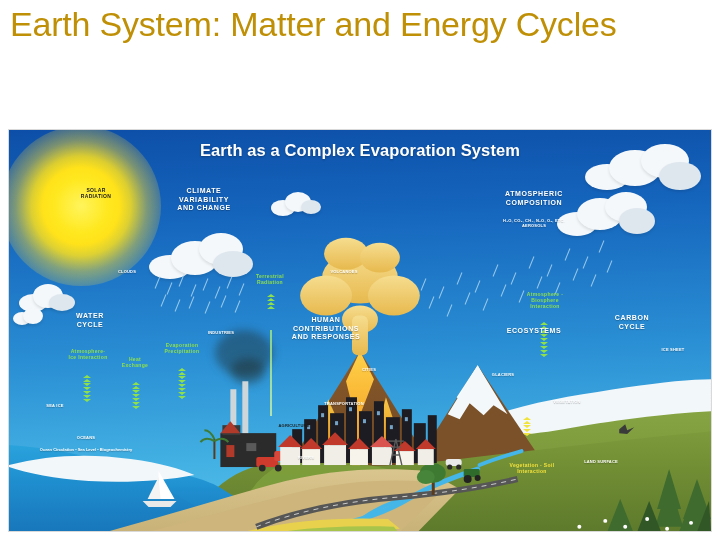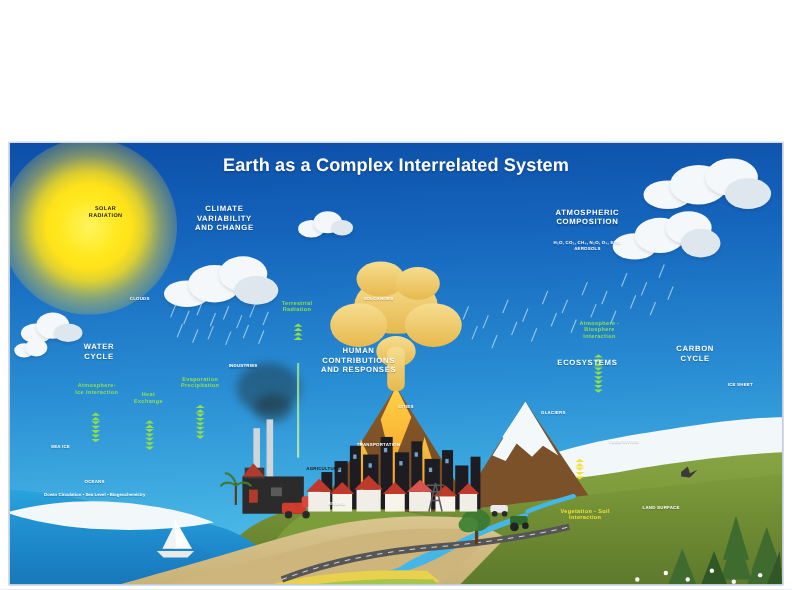--- a/index.html
+++ b/index.html
@@ -100,20 +100,21 @@
     background:linear-gradient(#a9f07a,#d8f7a0);
     opacity:.75;
   }
   .smoke { position:absolute; border-radius:50%; background:rgba(30,35,30,.40); filter:blur(4px); }
 </style>
 </head>
 <body>
 
 <div id="slide">
 
+  <h1 class="slide-title">Earth System: Matter and Energy Cycles</h1>
 
   <div class="figure">
 
     <div class="sky"></div>
     <div class="sun"></div>
 
     <svg class="svgl" viewBox="0 0 704 403" preserveAspectRatio="none">
       <defs>
         <linearGradient id="gLand" x1="0" y1="0" x2="0" y2="1">
           <stop offset="0%" stop-color="#7d9b3b"></stop>
@@ -460,21 +461,21 @@
     </div>
 
     <div class="arrows g" style="left:257px; top:164px; height:40px;">
       <b class="up"></b>
         <b class="up"></b>
         <b class="up"></b>
         <b class="up"></b>
     </div>
     <div class="beam" style="left:261px; top:200px; height:86px;"></div>
 
-    <div class="fig-title">Earth as a Complex Interrelated System</div>
+    <div class="fig-title">Earth as a Complex Evaporation System</div>
 
     <div class="lbl small dark" style="left:52px; top:57px; width:70px;">SOLAR
 RADIATION</div>
 
     <div class="lbl mid" style="left:148px; top:57px; width:94px;">CLIMATE
 VARIABILITY
 AND CHANGE</div>
 
     <div class="lbl tiny" style="left:94px; top:140px; width:48px;">CLOUDS</div>
 

